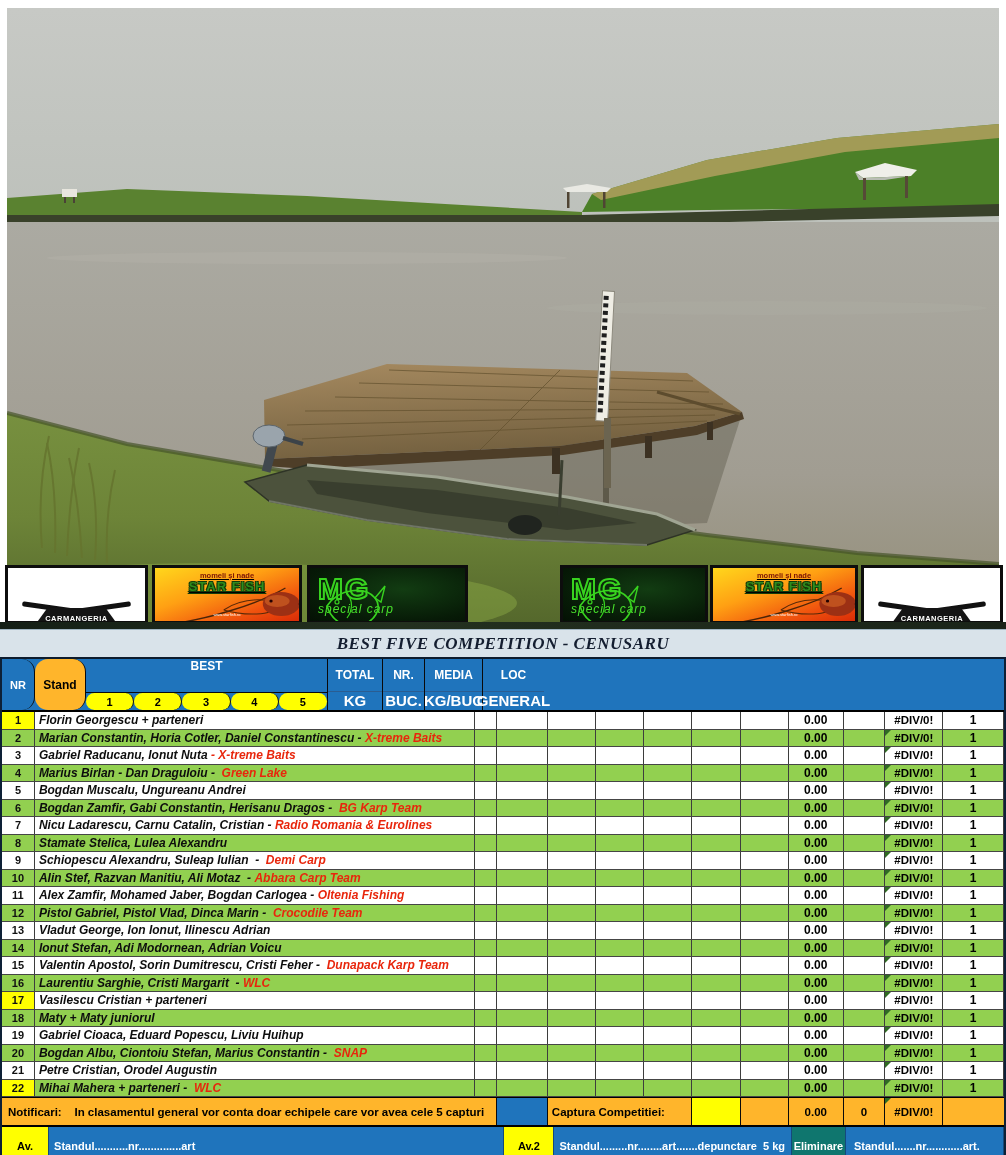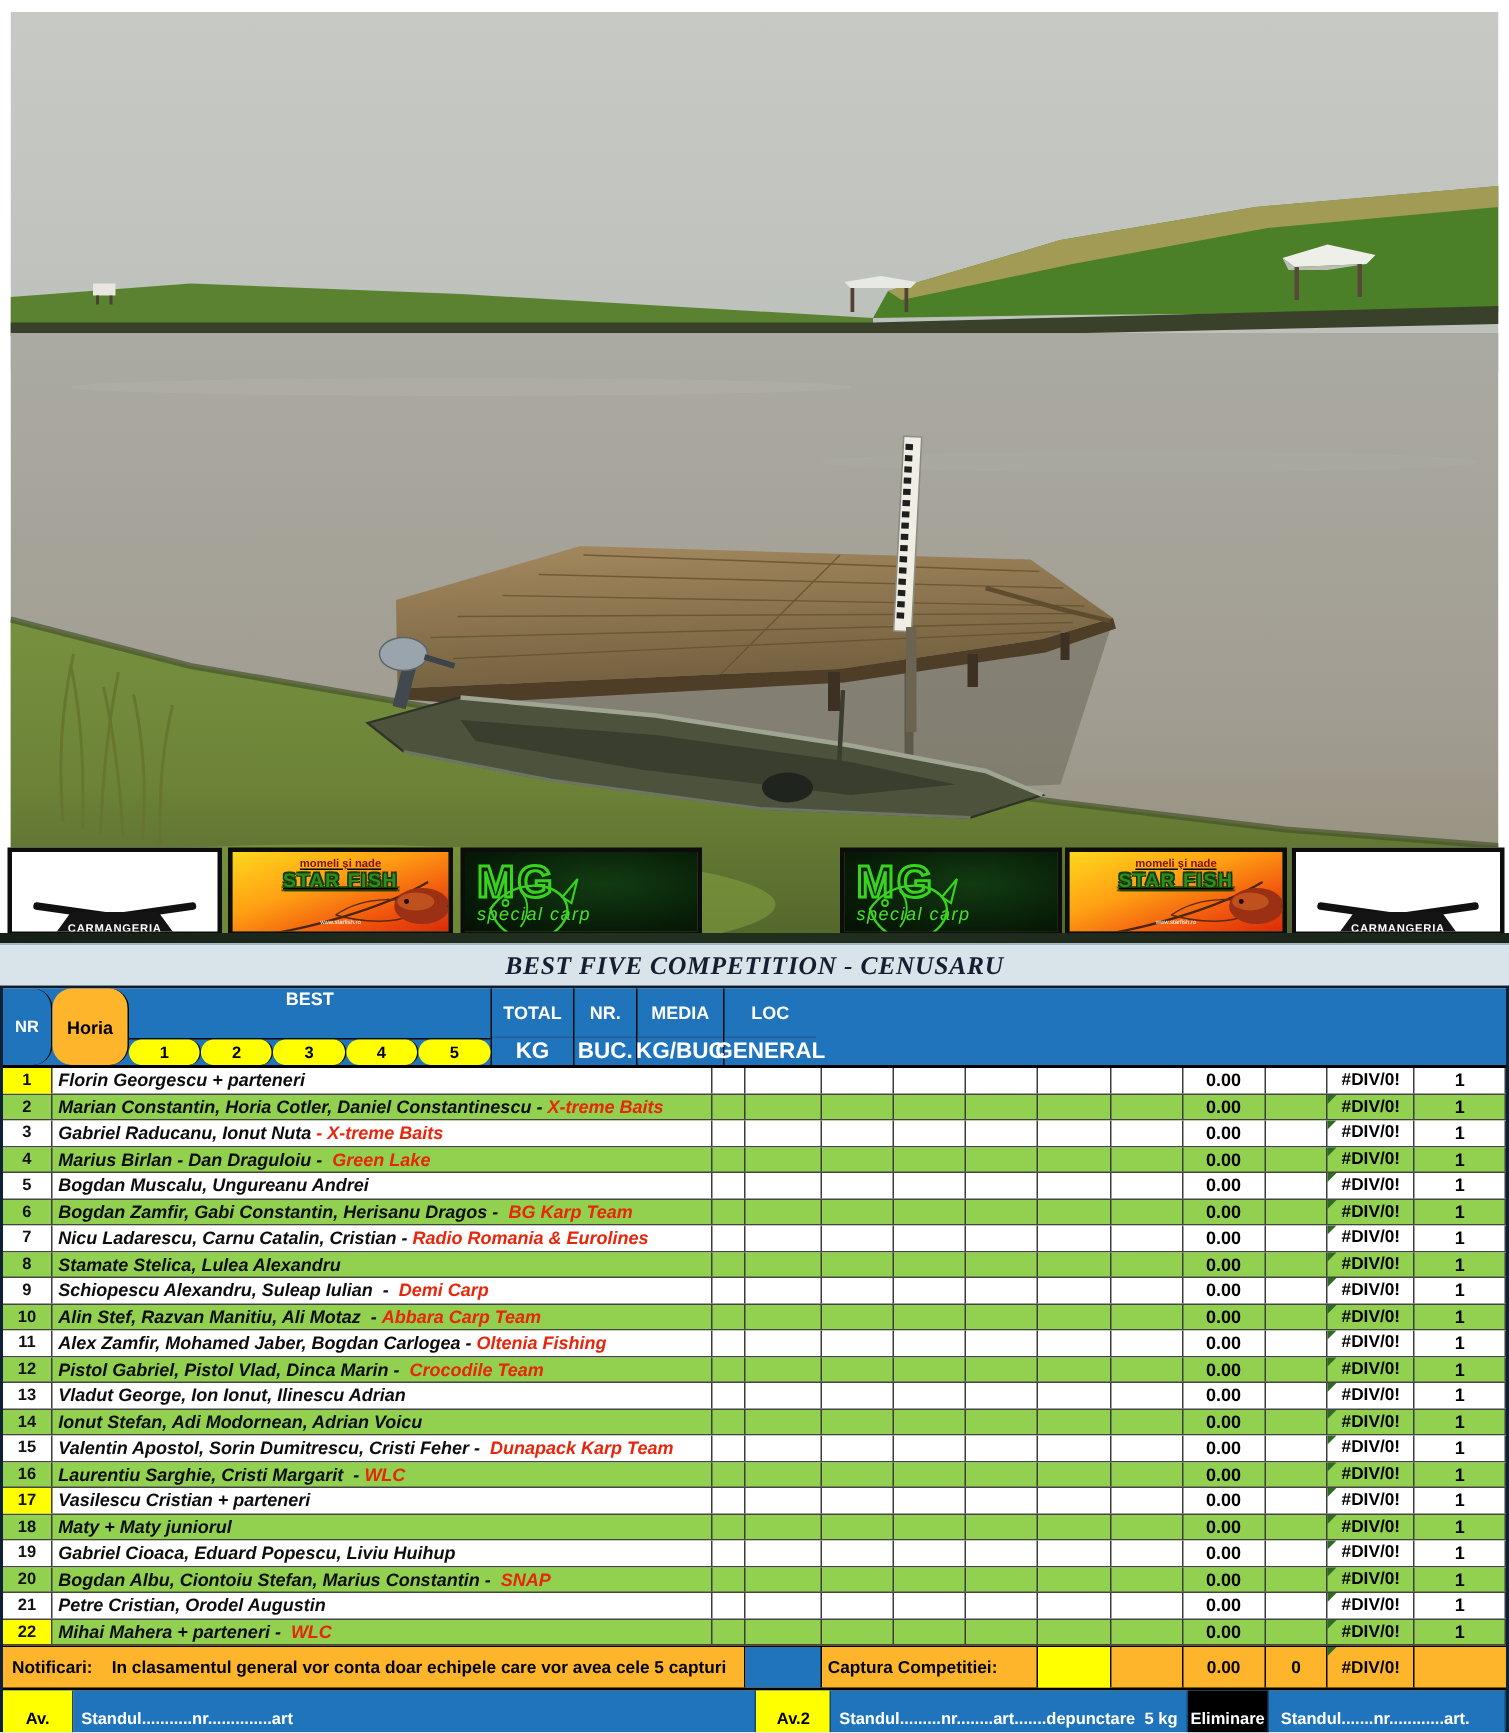--- a/index.html
+++ b/index.html
@@ -89,21 +89,21 @@
   .n-num{justify-content:center;border-right:1.5px solid #0a0a0a;}
   .n-last{border-right:none;}
 
   
   .foot{height:28px;display:flex;background:#1f74bc;color:#fff;}
   .foot .cell{display:flex;align-items:flex-end;padding-bottom:3px;font-size:11px;font-weight:bold;border-right:1px solid #14497c;white-space:pre;}
   .f-av{width:48px;background:#ffff00;color:#000;align-items:center;justify-content:center;padding-bottom:0;border-right:1px solid #3d3d3d;}
   .f-s1{width:464px;padding-left:5px;}
   .f-av2{width:51px;background:#ffff00;color:#000;align-items:center;justify-content:center;padding-bottom:0;border-right:1.5px solid #0a0a0a;}
   .f-s2{width:242px;padding-left:5px;border-right:1.5px solid #0a0a0a;}
-  .f-elim{width:55px;background:#000000;align-items:center;justify-content:center;padding-bottom:0;border-right:1.5px solid #0a0a0a;}
+  .f-elim{width:55px;background:#0f766e;align-items:center;justify-content:center;padding-bottom:0;border-right:1.5px solid #0a0a0a;}
   .f-s3{width:161px;padding-left:8px;border-right:none;}
 </style>
 </head>
 <body>
 
 <div class="screen">
 
   <div class="photo">
     <svg width="992" height="614" viewBox="0 0 992 614">
       <defs>
@@ -292,21 +292,21 @@
   <div class="dark-strip"></div>
 
   <div class="title-bar">
     <span>BEST FIVE COMPETITION - CENUSARU</span>
   </div>
 
   <div class="sheet">
 
     <div class="hdr">
       <div class="cell w-nr h-nr">NR</div>
-      <div class="cell w-std h-std">Horia</div>
+      <div class="cell w-std h-std">Stand</div>
       <div class="bf-group">
         <div class="bf-top">
           <span>BEST</span>
           <span>FIVE</span>
         </div>
         <div class="bf-bot" id="bf-cols">
             <div class="cell w-c">1</div>
             <div class="cell w-c">2</div>
             <div class="cell w-c">3</div>
             <div class="cell w-c">4</div>

